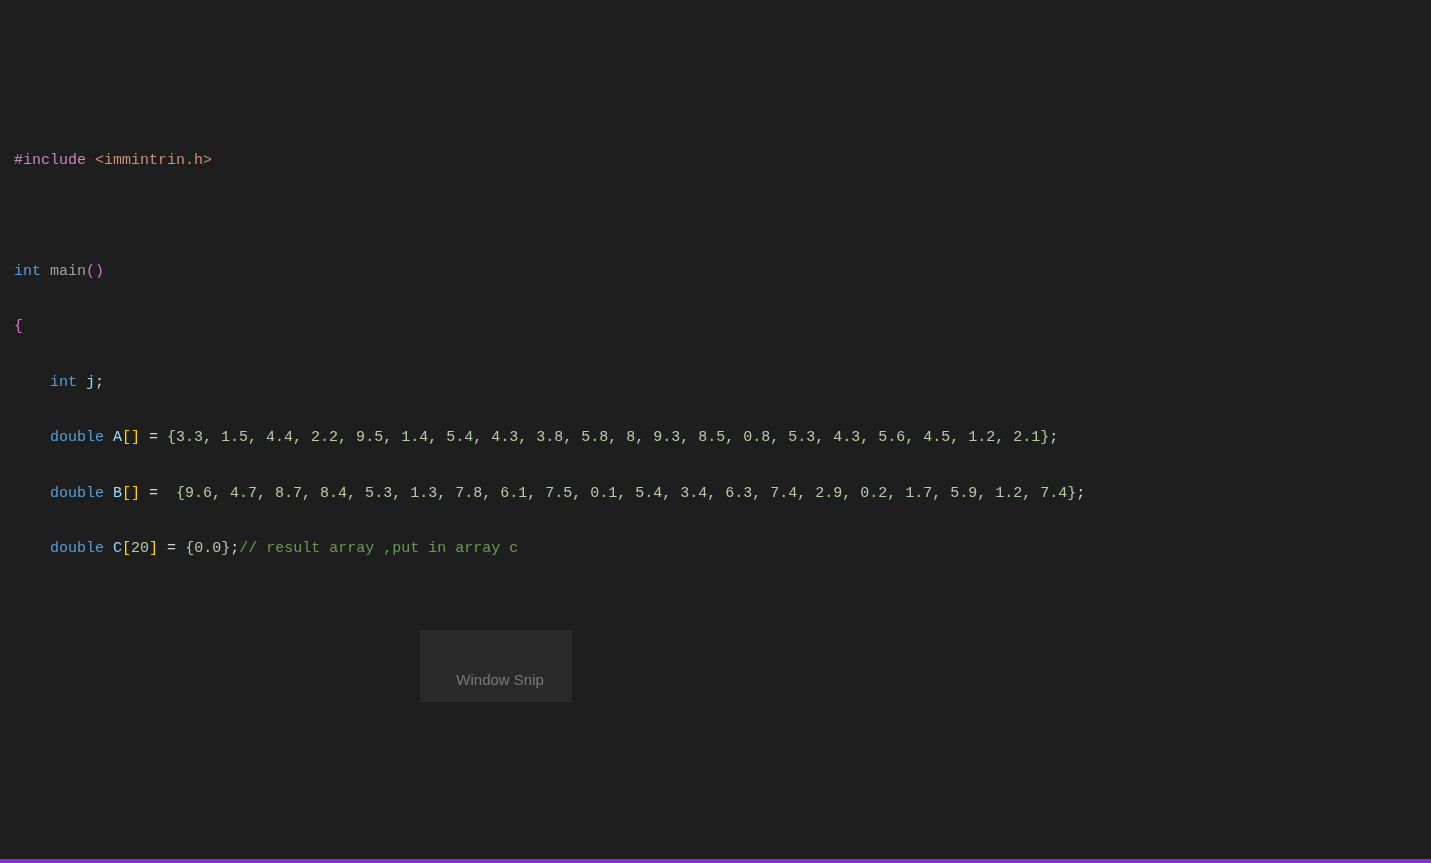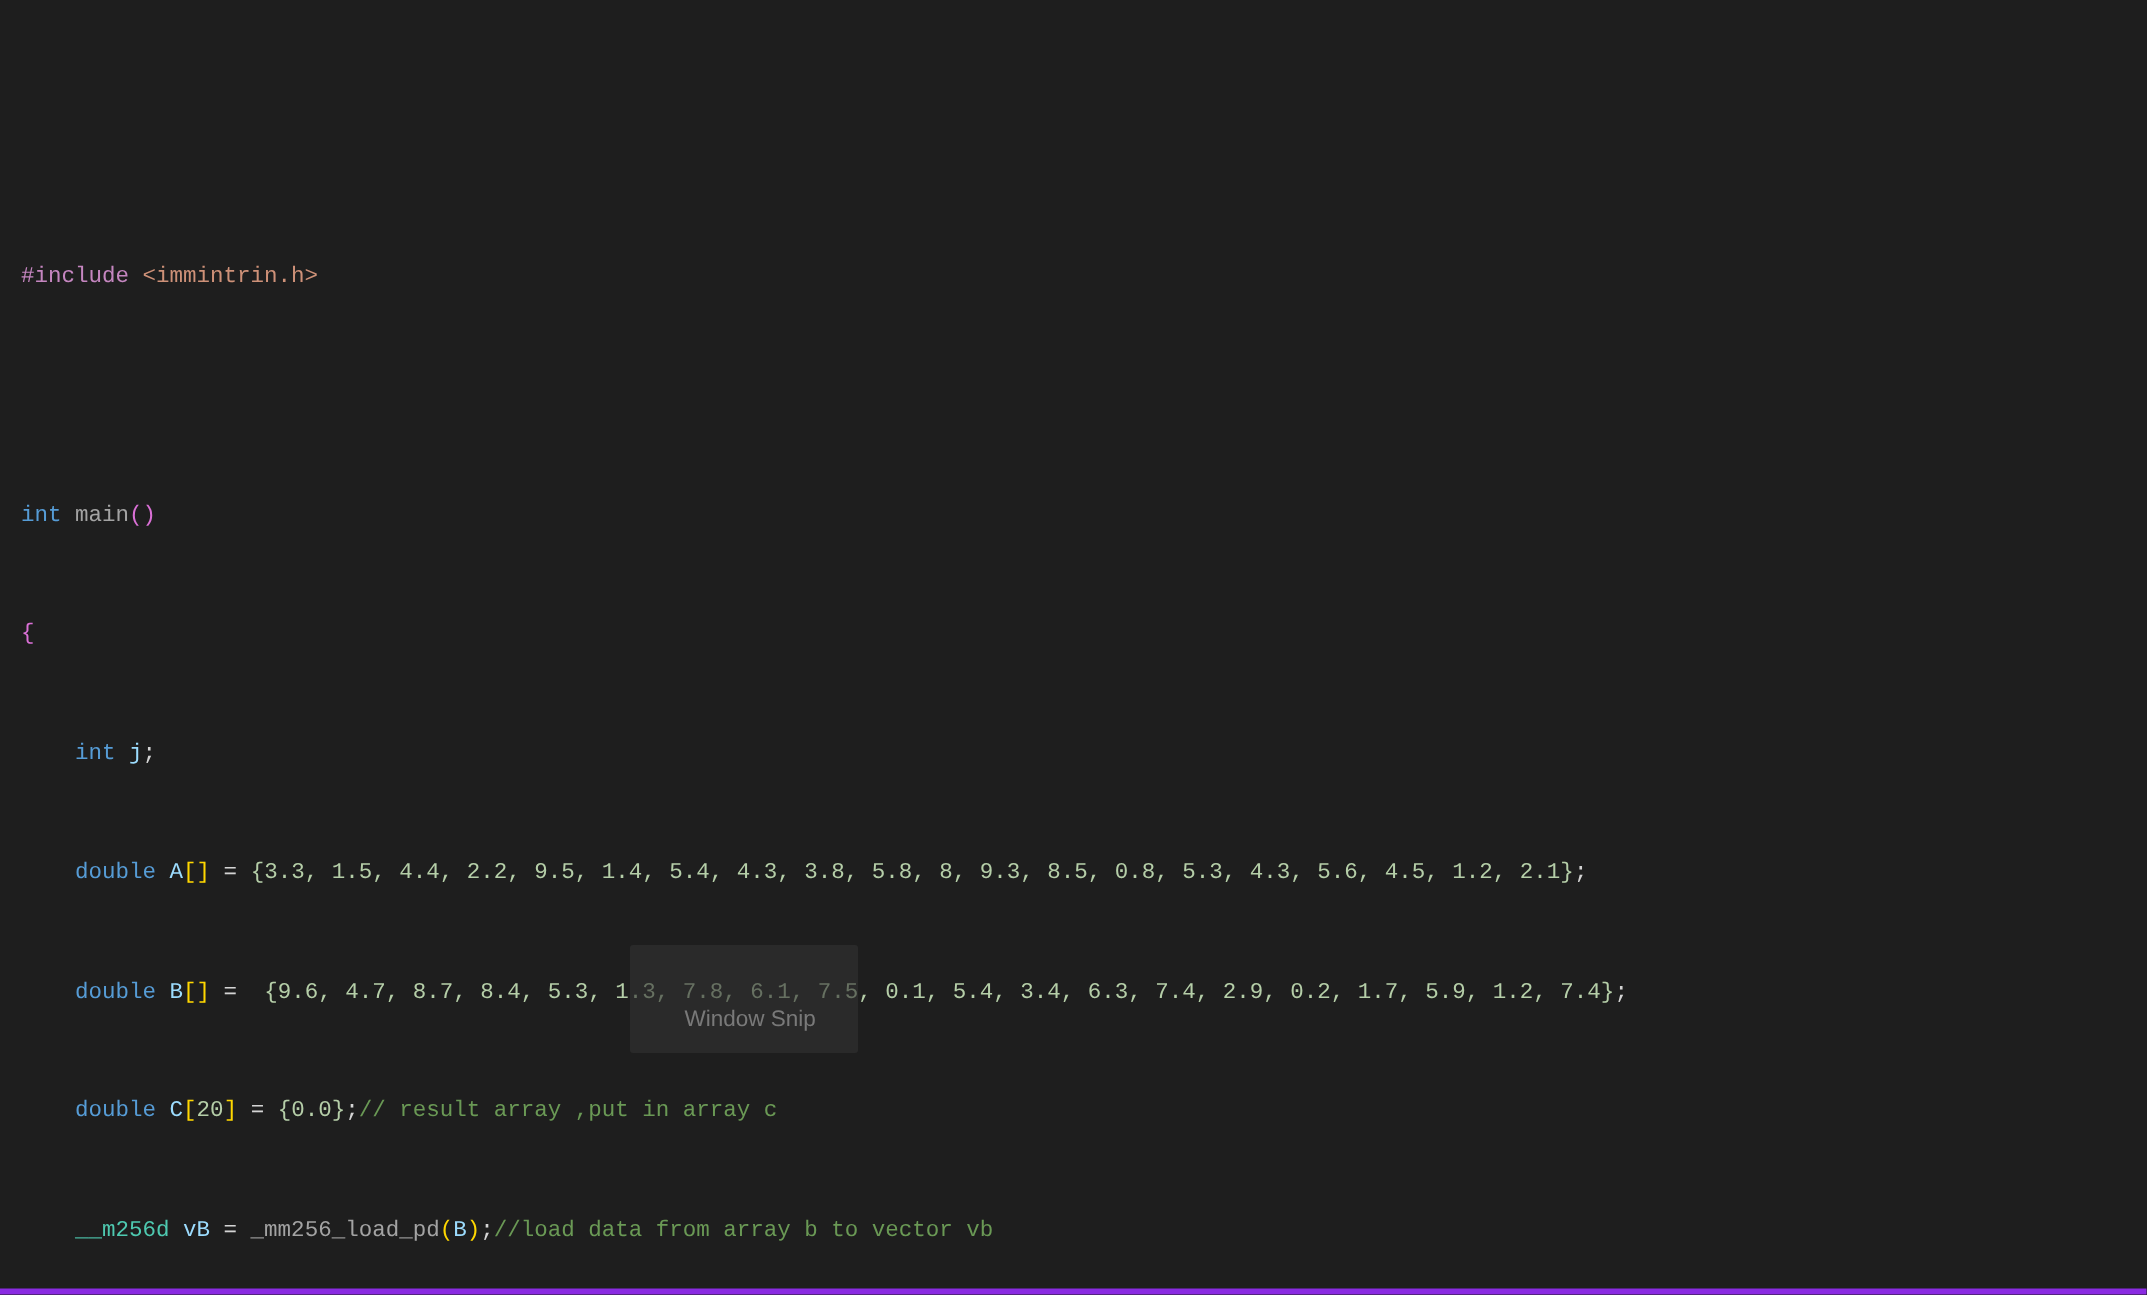--- a/index.html
+++ b/index.html
@@ -6,21 +6,21 @@
   body {
     background: #1e1e1e;
     font-family: 'Consolas', 'Courier New', monospace;
     font-size: 15px;
     line-height: 1.85;
     color: #d4d4d4;
     padding: 8px 14px;
     white-space: pre;
     overflow-x: auto;
   }
-  .line { display: block; min-height: 1.85em; margin-top: 24px; }
+  .line { display: block; min-height: 1.85em; }
   .preproc { color: #c586c0; }
   .angle-str { color: #ce9178; }
   .type { color: #569cd6; }
   .usertype { color: #4ec9b0; }
   .func { color: #a3a3a3; }
   .var { color: #9cdcfe; }
   .num { color: #b5cea8; }
   .comment { color: #6a9955; }
   .brace { color: #da70d6; }
   .brace2 { color: #ffd700; }
@@ -49,21 +49,20 @@
 
 <div>
 <span class="line"><span class="preproc">#include</span> <span class="angle-str">&lt;immintrin.h&gt;</span></span>
 <span class="line"></span>
 <span class="line"><span class="type">int</span> <span class="func">main</span><span class="brace">()</span></span>
 <span class="line"><span class="brace">{</span></span>
 <span class="line">    <span class="type">int</span> <span class="var">j</span>;</span>
 <span class="line">    <span class="type">double</span> <span class="var">A</span><span class="brace2">[]</span> = <span class="num">{3.3, 1.5, 4.4, 2.2, 9.5, 1.4, 5.4, 4.3, 3.8, 5.8, 8, 9.3, 8.5, 0.8, 5.3, 4.3, 5.6, 4.5, 1.2, 2.1}</span>;</span>
 <span class="line">    <span class="type">double</span> <span class="var">B</span><span class="brace2">[]</span> =  <span class="num">{9.6, 4.7, 8.7, 8.4, 5.3, 1.3, 7.8, 6.1, 7.5, 0.1, 5.4, 3.4, 6.3, 7.4, 2.9, 0.2, 1.7, 5.9, 1.2, 7.4}</span>;</span>
 <span class="line">    <span class="type">double</span> <span class="var">C</span><span class="brace2">[</span><span class="num">20</span><span class="brace2">]</span> = <span class="num">{0.0}</span>;<span class="comment">// result array ,put in array c</span></span>
-<span class="line">    <span class="usertype">__m256d</span> <span class="var">vB</span> = <span class="func">_mm256_load_pd</span><span class="brace2">(</span><span class="var">B</span><span class="brace2">)</span>;<span class="comment">//load data from array b to vector vb</span></span>
 <span class="line"></span>
 
 
 
 
 
 
 
 
 

